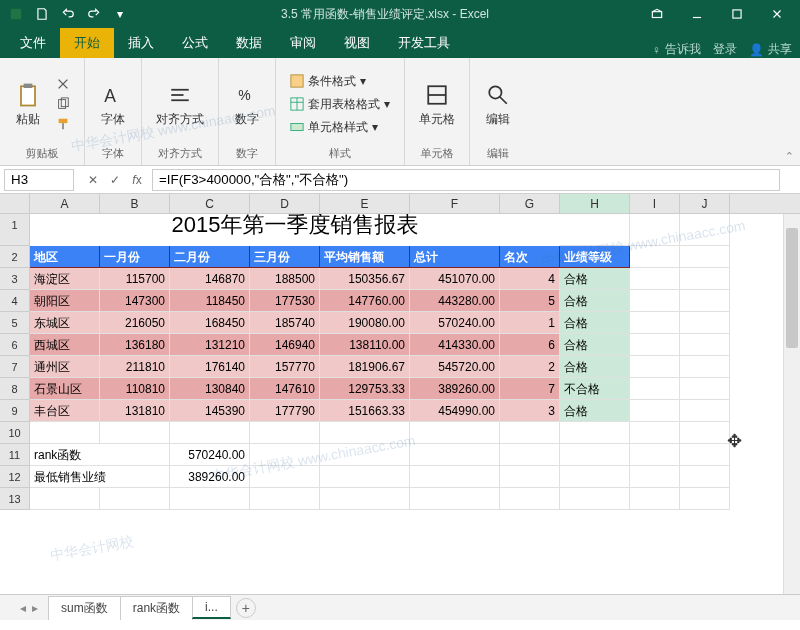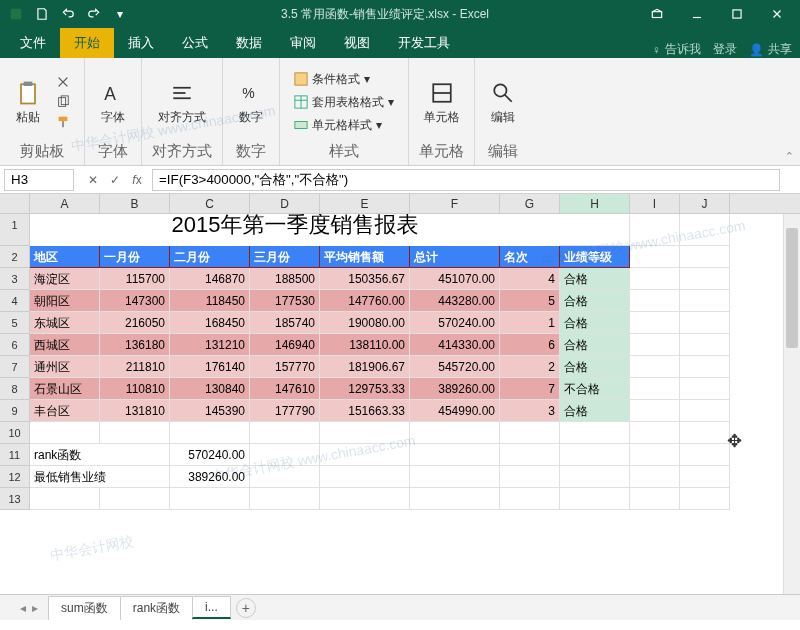--- a/index.html
+++ b/index.html
@@ -15,21 +15,21 @@
 
 .tabs { background: #0d5c44; height: 30px; display: flex; align-items: flex-end; padding-left: 6px; }
 .tab { padding: 6px 14px; color: #fff; font-size: 13px; cursor: pointer; }
 .tab.active { background: #eab308; color: #0d5c44; }
 .tabs .spacer { flex: 1; }
 .tabs .right-links { display: flex; color: #b9dacd; font-size: 12px; padding-right: 8px; gap: 12px; align-items: center; }
 .tabs .right-links span { display: inline-flex; align-items: center; gap: 4px; }
 
 .ribbon { background: #f3f3f3; border-bottom: 1px solid #d0d0d0; height: 108px; display: flex; position: relative; }
 .ribbon-group { border-right: 1px solid #d8d8d8; padding: 6px 10px 2px; display: flex; flex-direction: column; align-items: center; justify-content: space-between; }
-.ribbon-group .label { font-size: 15px; color: #666; padding: 2px 0; }
+.ribbon-group .label { font-size: 11px; color: #666; padding: 2px 0; }
 .rg-content { flex: 1; display: flex; align-items: center; gap: 6px; }
 .big-btn { display: flex; flex-direction: column; align-items: center; gap: 2px; font-size: 12px; color: #333; cursor: pointer; padding: 2px 4px; }
 .big-btn svg { width: 28px; height: 28px; }
 .mini-btn { display: flex; align-items: center; gap: 4px; font-size: 12px; color: #333; cursor: pointer; padding: 2px 4px; white-space: nowrap; }
 .mini-btn svg { width: 14px; height: 14px; }
 .vstack { display: flex; flex-direction: column; gap: 2px; }
 .ribbon-collapse { position: absolute; right: 6px; bottom: 2px; font-size: 11px; color: #888; cursor: pointer; }
 
 .namebox-row { height: 28px; display: flex; align-items: center; border-bottom: 1px solid #d0d0d0; font-size: 12px; }
 .name-box { width: 70px; border: 1px solid #ccc; height: 22px; margin: 0 4px; padding: 2px 6px; background: #fff; }

